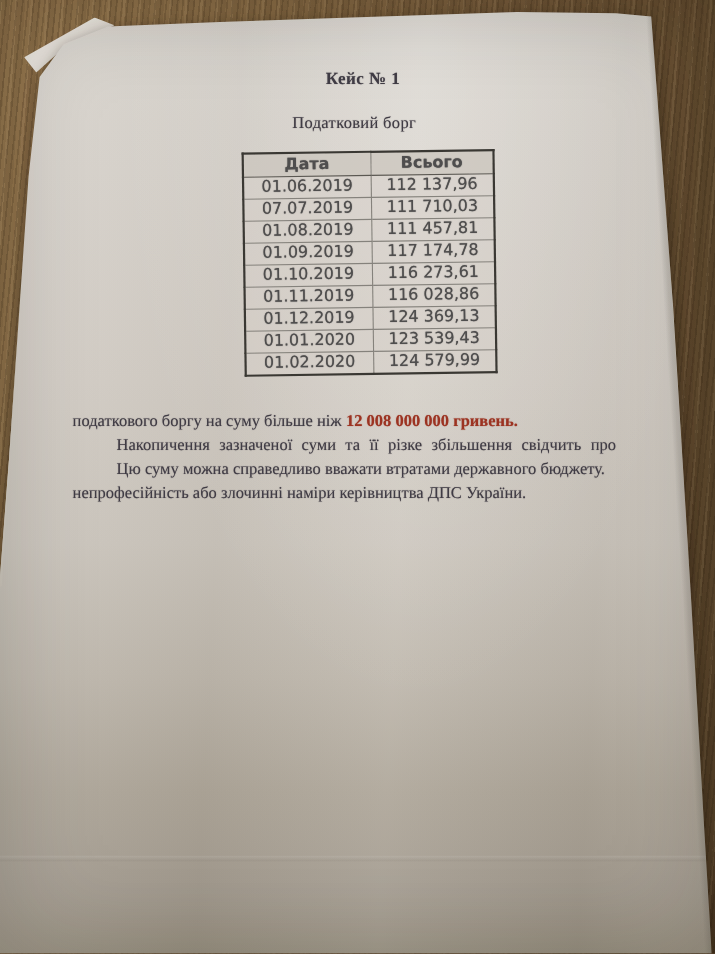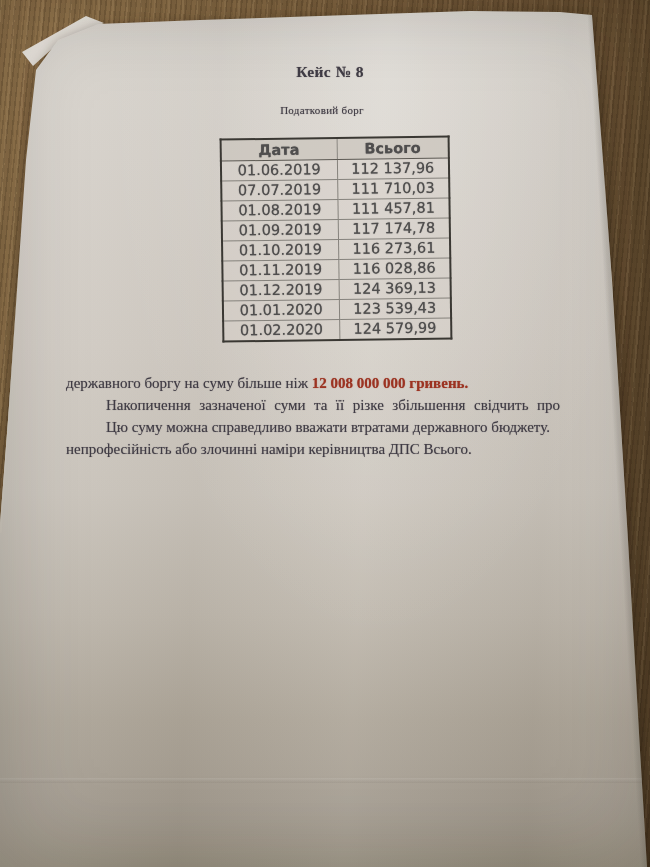--- a/index.html
+++ b/index.html
@@ -67,21 +67,21 @@
     color:#403c45;
     text-shadow:0 0 1px rgba(64,58,64,0.55);
     filter:blur(0.22px);
   }
   .case-title{
     position:absolute;left:70px;top:63px;width:520px;
     text-align:center;font-size:15.5px;font-weight:bold;letter-spacing:0.4px;
   }
   .section-title{
     position:absolute;left:62px;top:104px;width:520px;
-    text-align:center;font-size:11px;letter-spacing:0.3px;
+    text-align:center;font-size:15px;letter-spacing:0.3px;
   }
   table.debt{
     position:absolute;left:221px;top:137px;width:228px;
     border-collapse:collapse;table-layout:fixed;
     transform:rotate(-0.8deg);
     font-family:"DejaVu Sans", sans-serif;
     font-size:14.5px;color:#4f4e4e;
     text-shadow:0 0 1px rgba(82,80,78,0.85);
     background:rgba(214,209,201,0.45);
     border:2.5px solid #3a3833;
@@ -114,21 +114,21 @@
   <div class="wood"></div>
   <div class="under-sheet"></div>
 
   <div class="paper-wrap">
     <div class="paper">
       <div class="crease" style="top:778px;"></div>
       <div class="edge-left"></div>
       <div class="edge-right"></div>
 
       <div class="page-content">
-        <div class="case-title" style="color: rgb(64, 60, 69);">Кейс № 8</div>
+        <div class="case-title" style="color: rgb(64, 60, 69);">Кейс № 1</div>
 
         <div class="section-title" style="color: rgb(64, 60, 69);">Податковий борг</div>
 
         <table class="debt" style="color: rgb(79, 78, 78);">
           <colgroup>
               <col class="c-date">
               <col class="c-total">
             </colgroup>
           <thead>
             <tr>
@@ -170,23 +170,23 @@
                 <td>123 539,43</td>
               </tr>
               <tr>
                 <td>01.02.2020</td>
                 <td>124 579,99</td>
               </tr>
             </tbody>
         </table>
 
         <div class="body-text" style="color: rgb(64, 60, 69);">
-            <div class="line"><span>державного боргу на суму більше ніж </span><b class="hl" style="color: rgb(156, 51, 34);">12 008 000 000 гривень.</b></div>
+            <div class="line"><span>податкового боргу на суму більше ніж </span><b class="hl" style="color: rgb(156, 51, 34);">12 008 000 000 гривень.</b></div>
             <div class="line j ind"><span>Накопичення зазначеної суми та її різке збільшення свідчить про</span></div>
             <div class="line ind"><span>Цю суму можна справедливо вважати втратами державного бюджету.</span></div>
-            <div class="line"><span>непрофесійність або злочинні наміри керівництва ДПС Всього.</span></div>
+            <div class="line"><span>непрофесійність або злочинні наміри керівництва ДПС України.</span></div>
           </div>
       </div>
     </div>
   </div>
 
   <div class="vignette"></div>
 </div>
 
 </body></html>

